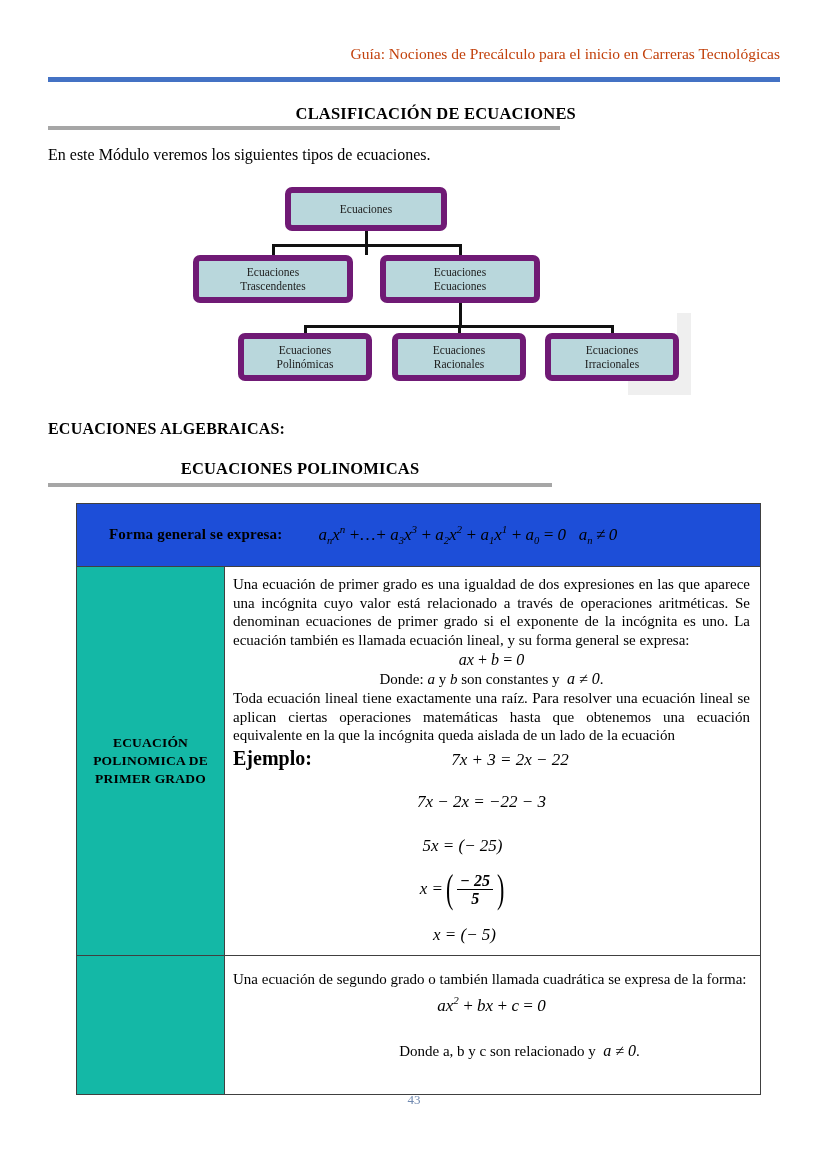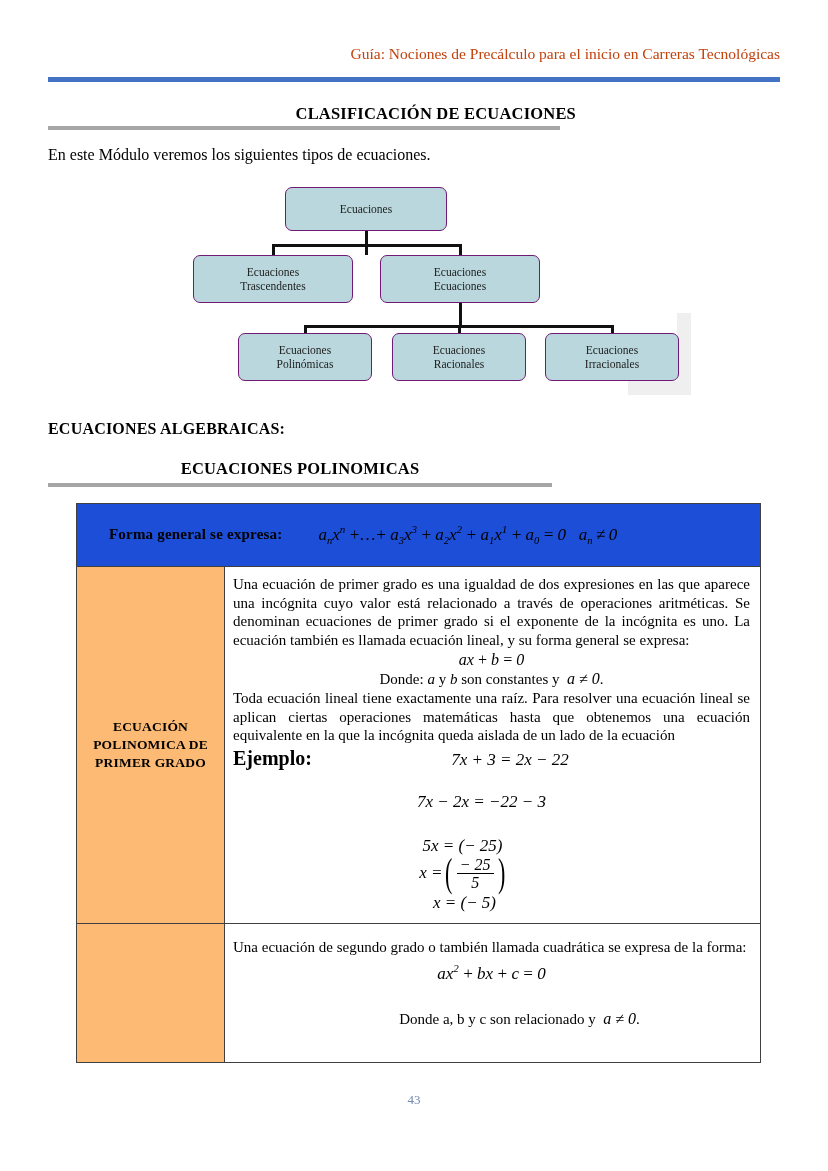--- a/index.html
+++ b/index.html
@@ -110,21 +110,21 @@
     position: absolute;
     background: #efefef;
   }
   .dgm-shadow.v { left: 497px; top: 128px; width: 14px; height: 82px; }
   .dgm-shadow.h { left: 448px; top: 196px; width: 63px; height: 14px; }
 
   .node {
     position: absolute;
     box-sizing: border-box;
     background: #b9d7dc;
-    border: 1px solid #701a75;
+    border: 6px solid #701a75;
     border-radius: 7px;
     display: flex;
     align-items: center;
     justify-content: center;
     text-align: center;
     font-family: "Liberation Serif", serif;
     font-size: 11.5px;
     line-height: 14px;
     color: #1c1c1c;
     padding: 2px 4px;
@@ -185,21 +185,21 @@
   .hdr-formula {
     margin-left: 36px;
     font-family: "Liberation Serif", serif;
     font-style: italic;
     font-size: 17px;
     white-space: nowrap;
   }
 
   .lbl-col {
     width: 148px;
-    background: #fdba74;
+    background: #14b8a6;
     vertical-align: middle !important;
     text-align: center;
     font-family: "Liberation Serif", serif;
     font-weight: bold;
     font-size: 13.5px;
     line-height: 18px;
     letter-spacing: 0.2px;
   }
   .body-col {
     padding: 8px 10px 10px 8px !important;
@@ -259,21 +259,22 @@
     font-style: normal;
     font-weight: 300;
     transform: scaleX(0.55);
     display: inline-block;
   }
   .frac {
     display: inline-flex;
     flex-direction: column;
     align-items: center;
     vertical-align: middle;
-    margin: 0 1px;
+    margin: 16px 1px;
+    font-weight: bold;
   }
   .frac .num { font-size: 16px; padding: 0 3px; line-height: 17px; }
   .frac .bar { width: 100%; height: 1px; background: #000; }
   .frac .den { font-size: 16px; line-height: 17px; }
 
   .sup { font-size: 0.65em; vertical-align: super; font-style: italic; }
   .sub { font-size: 0.62em; vertical-align: sub; font-style: italic; }
 
   .row2-body { padding: 14px 10px 12px 8px !important; height: 112px; }
   .row2-body p { margin: 0; font-size: 15px; line-height: 18.5px; text-align: justify; }

